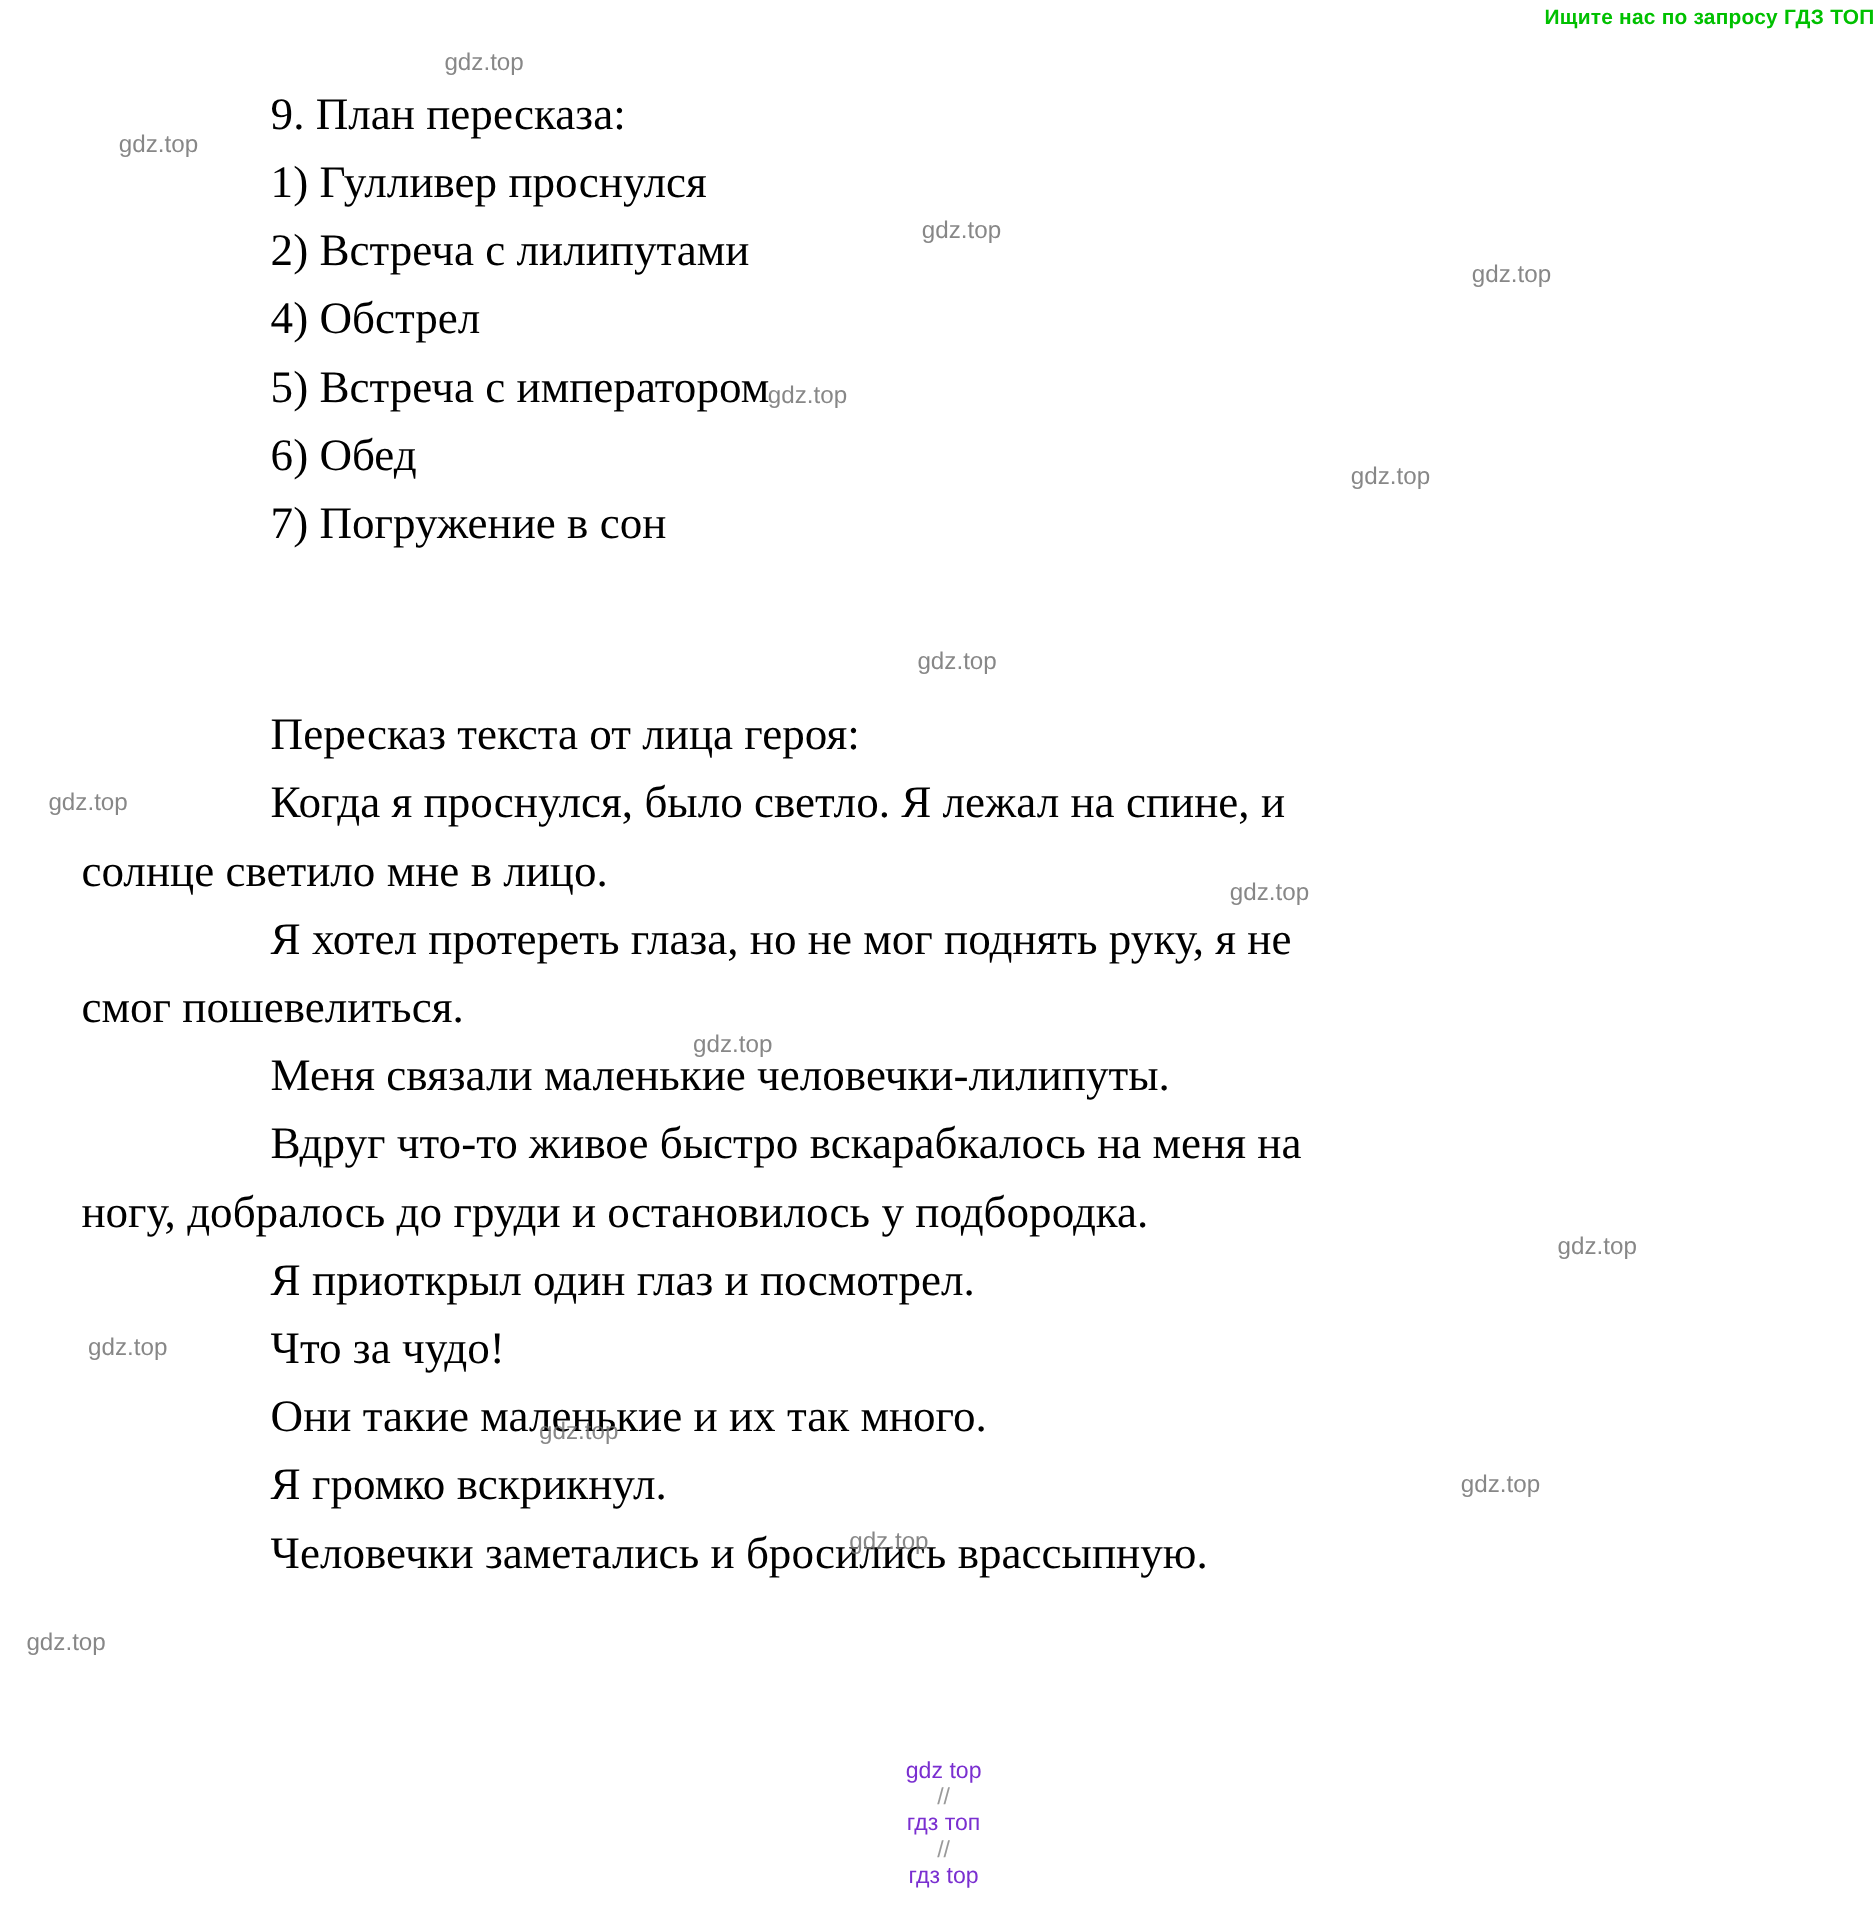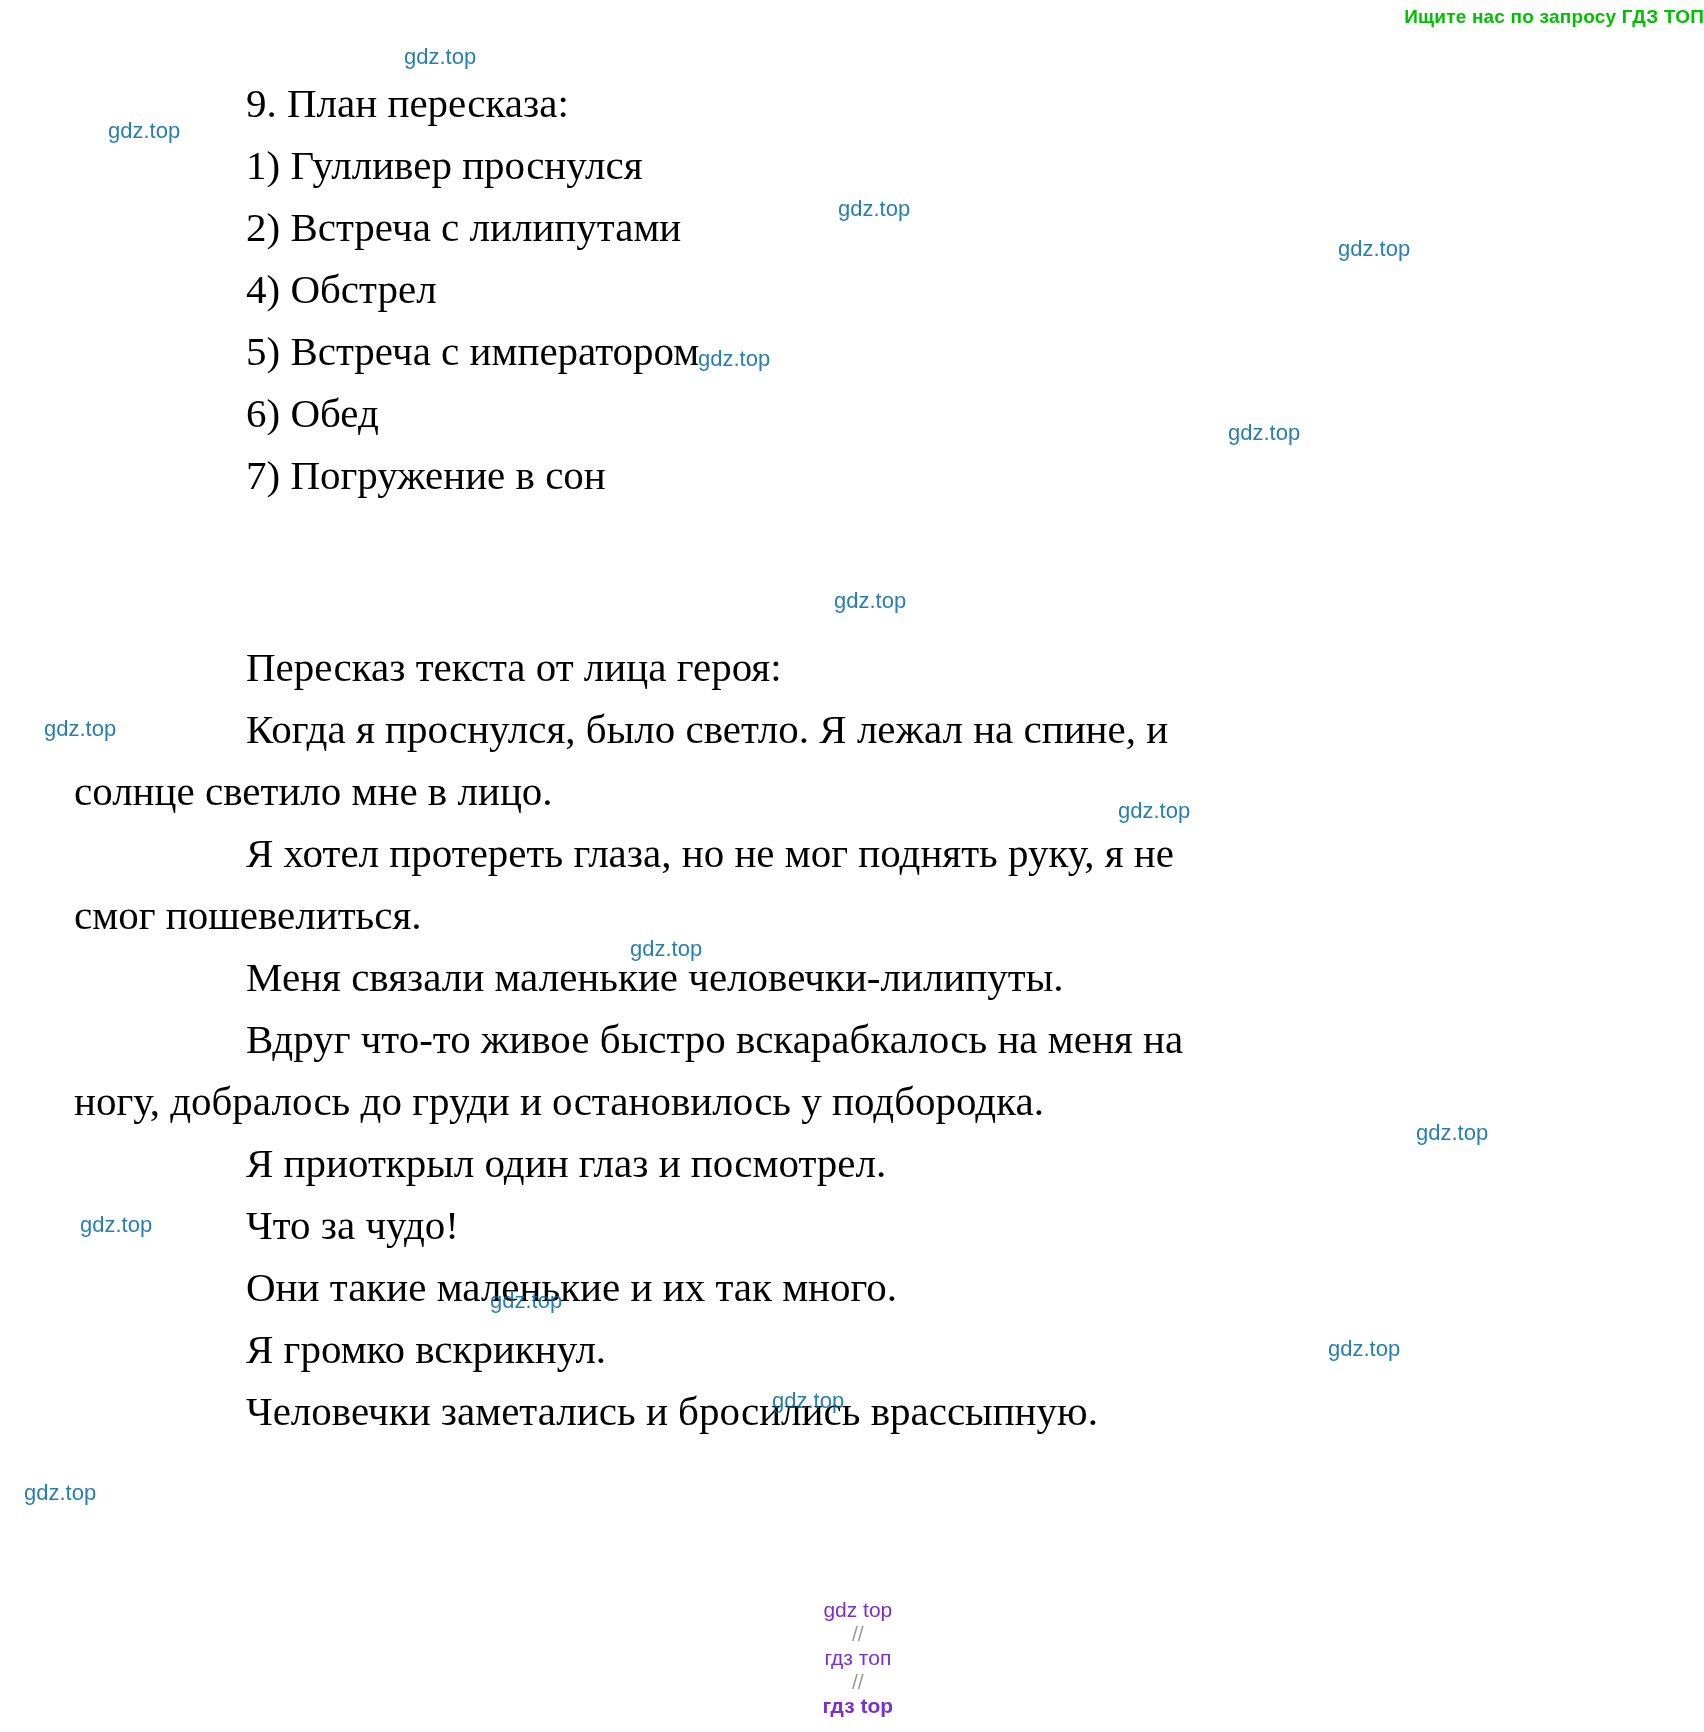--- a/index.html
+++ b/index.html
@@ -60,21 +60,21 @@
   }
   .spacer-small {
     height: 36px;
   }
 
   
   .wm {
     position: absolute;
     font-family: "Liberation Sans", sans-serif;
     font-size: 22px;
-    color: #0369a1;
+    color: #737373;
     white-space: nowrap;
     pointer-events: none;
     opacity: 0.85;
   }
 
   
   .footer {
     position: absolute;
     bottom: 14px;
     left: 0;
@@ -149,14 +149,14 @@
     <span class="wm" style="left: 1328px; top: 1336px;">gdz.top</span>
     <span class="wm" style="left: 772px; top: 1388px;">gdz.top</span>
     <span class="wm" style="left: 24px; top: 1480px;">gdz.top</span>
   </div>
 
 <div class="footer">
   <span style="margin: 0px 10px;">gdz top</span>
   <span class="sep" style="margin: 0px 10px;">//</span>
   <span style="margin: 0px 10px;">гдз топ</span>
   <span class="sep" style="margin: 0px 10px;">//</span>
-  <span style="margin: 0px 22px; font-weight: bold;">гдз top</span>
+  <span style="margin: 0px 22px;">гдз top</span>
 </div>
 
 </body></html>

